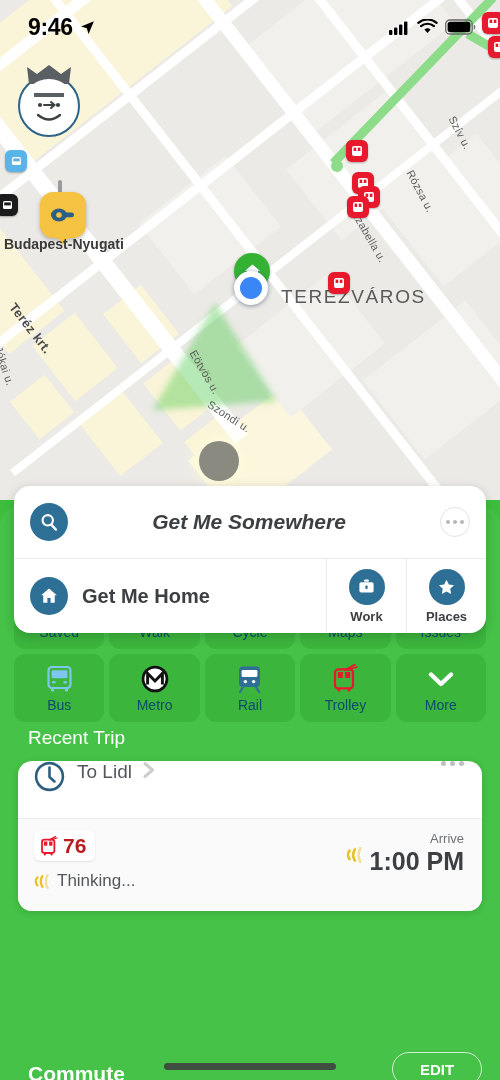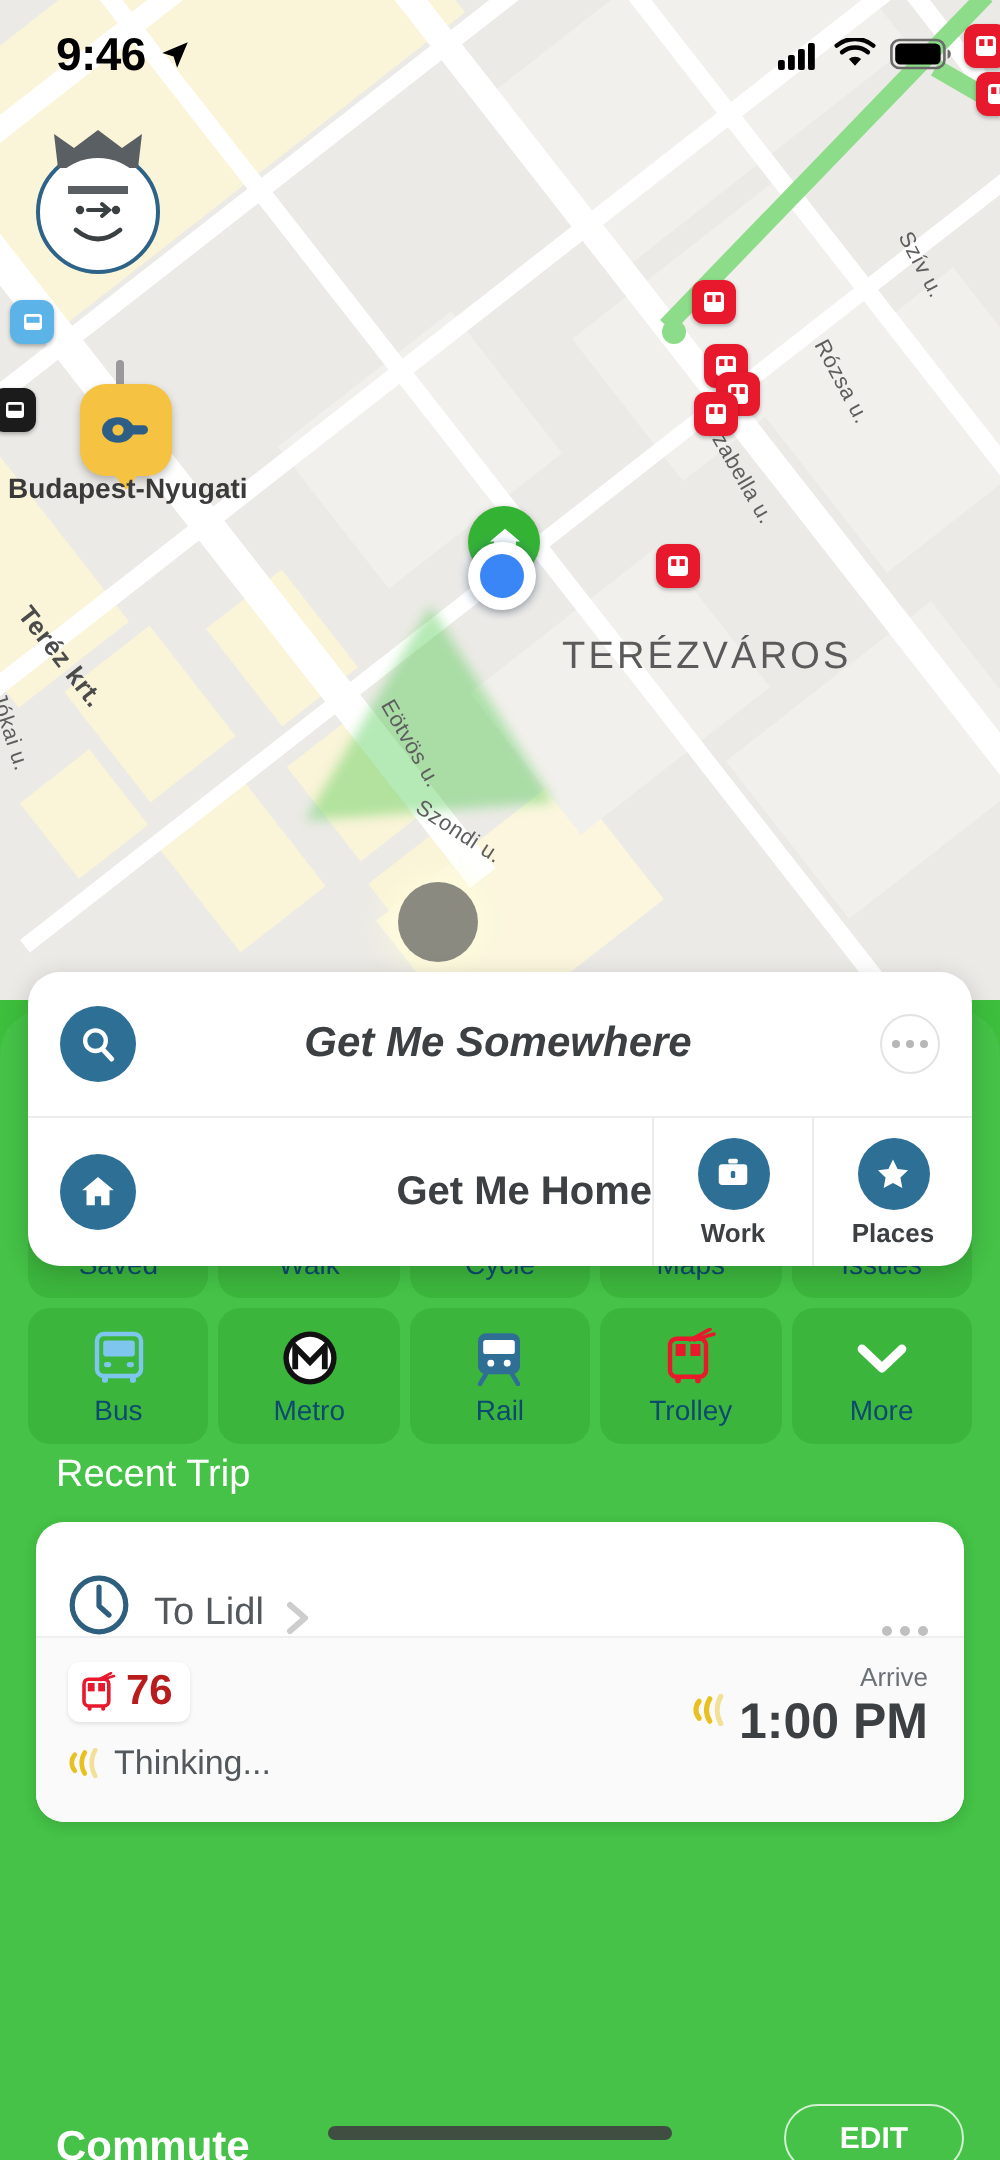--- a/index.html
+++ b/index.html
@@ -45,21 +45,20 @@
     transform-origin: 0 0;
     letter-spacing: .3px;
   }
   .district-label {
     position: absolute;
     font-size: 19px;
     letter-spacing: 1.6px;
     color: #5a5a5a;
     font-weight: 400;
     white-space: nowrap;
-    margin-top: 32px;
   }
   .place-label {
     position: absolute;
     font-size: 14px;
     color: #3a3a3a;
     font-weight: 700;
     white-space: nowrap;
   }
 
   
@@ -225,21 +224,20 @@
   }
   .row-shortcuts {
     display: flex;
     border-top: 1px solid #ececec;
     height: 75px;
   }
   .home-cell {
     flex: 1;
     display: flex; align-items: center; gap: 14px;
     padding-left: 16px;
-    justify-content: space-between;
   }
   .home-label {
     font-size: 20px; font-weight: 700; color: #3d4043;
   }
   .sc-cell {
     width: 80px;
     border-left: 1px solid #ececec;
     display: flex; flex-direction: column;
     align-items: center; justify-content: center;
     gap: 4px;
@@ -291,21 +289,21 @@
     position: absolute;
     left: 18px; top: 256px;
     width: 464px;
     background: #fff;
     border-radius: 14px;
     box-shadow: 0 2px 7px rgba(0,0,0,.13);
     overflow: hidden;
   }
   .trip-head {
     height: 58px;
-    display: flex; align-items: flex-end;
+    display: flex; align-items: flex-start;
     padding: 0 18px 0 16px;
     border-bottom: 1px solid #efefef;
   }
   .trip-dest {
     font-size: 19px; color: #53585d; font-weight: 400;
     margin-left: 12px;
   }
   .trip-chev { margin-left: 10px; }
   .trip-dots { margin-left: auto; display: flex; gap: 4px; }
   .trip-dots span {

